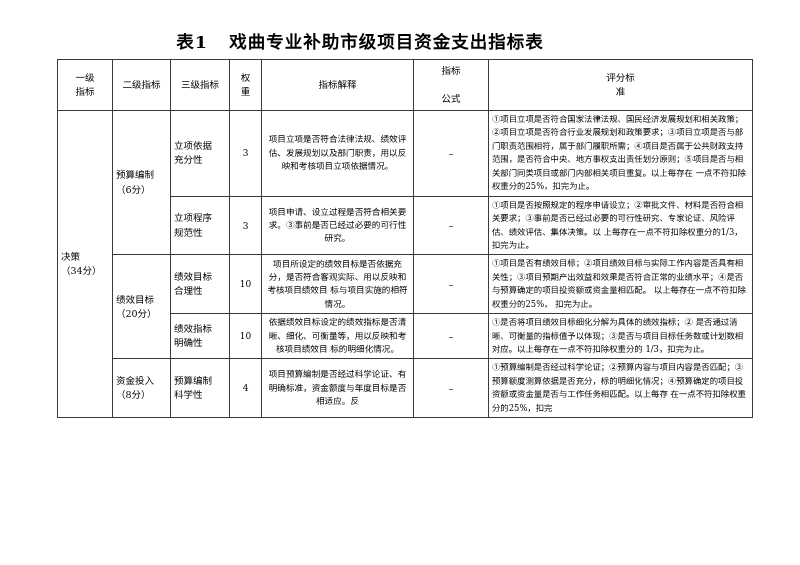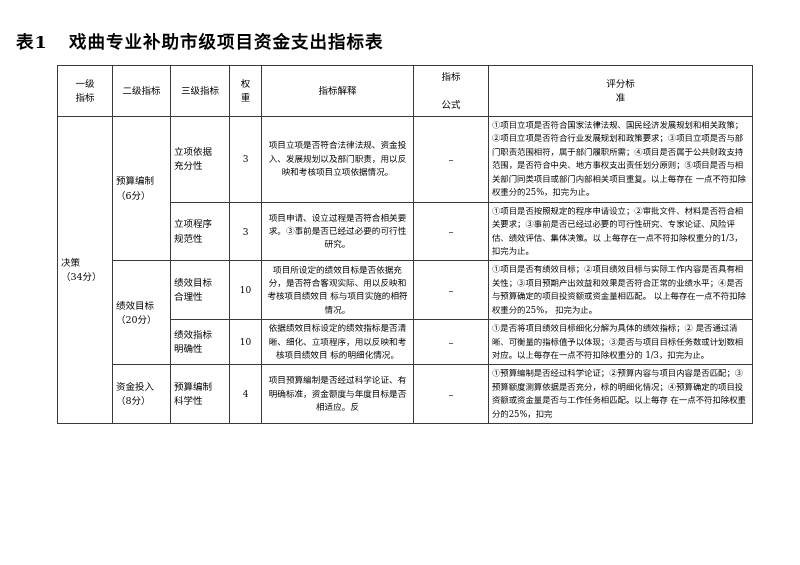--- a/index.html
+++ b/index.html
@@ -16,32 +16,33 @@
   }
   .page {
     position: relative;
     width: 800px;
     height: 565px;
     background: #ffffff;
   }
   .doc-title {
     position: absolute;
     top: 28px;
-    left: 16px;
+    left: 0;
     width: 720px;
+    text-align: center;
     font-family: "DejaVu Serif", "Liberation Serif", serif;
     font-size: 17.5px;
     font-weight: bold;
     letter-spacing: 1px;
     white-space: pre;
   }
   .table-wrap {
     position: absolute;
     left: 57px;
-    top: 65px;
+    top: 59px;
     width: 695px;
   }
   table.metrics {
     border-collapse: collapse;
     width: 695px;
     table-layout: fixed;
   }
   table.metrics td,
   table.metrics th {
     border: 1px solid #3a3a3a;
@@ -133,21 +134,21 @@
       <tbody>
 
         <tr>
           <td class="cell-l1" rowspan="5">决策
 （34分）</td>
           <td class="cell-l2" rowspan="2">预算编制
 （6分）</td>
           <td class="cell-l3">立项依据
 充分性</td>
           <td class="cell-weight">3</td>
-          <td class="cell-explain">项目立项是否符合法律法规、资金投入、发展规划以及部门职责，用以反映和考核项目立项依据情况。</td>
+          <td class="cell-explain">项目立项是否符合法律法规、绩效评估、发展规划以及部门职责，用以反映和考核项目立项依据情况。</td>
           <td class="cell-formula">–</td>
           <td class="cell-score">①项目立项是否符合国家法律法规、国民经济发展规划和相关政策；②项目立项是否符合行业发展规划和政策要求；③项目立项是否与部门职责范围相符，属于部门履职所需；④项目是否属于公共财政支持范围，是否符合中央、地方事权支出责任划分原则；⑤项目是否与相关部门同类项目或部门内部相关项目重复。以上每存在
 一点不符扣除权重分的25%，扣完为止。</td>
         </tr>
 
         <tr>
           <td class="cell-l3">立项程序
 规范性</td>
           <td class="cell-weight">3</td>
           <td class="cell-explain">项目申请、设立过程是否符合相关要求。③事前是否已经过必要的可行性研究。</td>
@@ -166,21 +167,21 @@
 标与项目实施的相符情况。</td>
           <td class="cell-formula">–</td>
           <td class="cell-score mid">①项目是否有绩效目标；②项目绩效目标与实际工作内容是否具有相关性；③项目预期产出效益和效果是否符合正常的业绩水平；④是否与预算确定的项目投资额或资金量相匹配。
 以上每存在一点不符扣除权重分的25%， 扣完为止。</td>
         </tr>
 
         <tr>
           <td class="cell-l3">绩效指标
 明确性</td>
           <td class="cell-weight">10</td>
-          <td class="cell-explain">依据绩效目标设定的绩效指标是否清晰、细化、立项程序，用以反映和考核项目绩效目
+          <td class="cell-explain">依据绩效目标设定的绩效指标是否清晰、细化、可衡量等，用以反映和考核项目绩效目
 标的明细化情况。</td>
           <td class="cell-formula">–</td>
           <td class="cell-score mid">①是否将项目绩效目标细化分解为具体的绩效指标；② 是否通过清晰、可衡量的指标值予以体现；③是否与项目目标任务数或计划数相对应。以上每存在一点不符扣除权重分的
 1/3，扣完为止。</td>
         </tr>
 
         <tr>
           <td class="cell-l2">资金投入
 （8分）</td>
           <td class="cell-l3">预算编制

